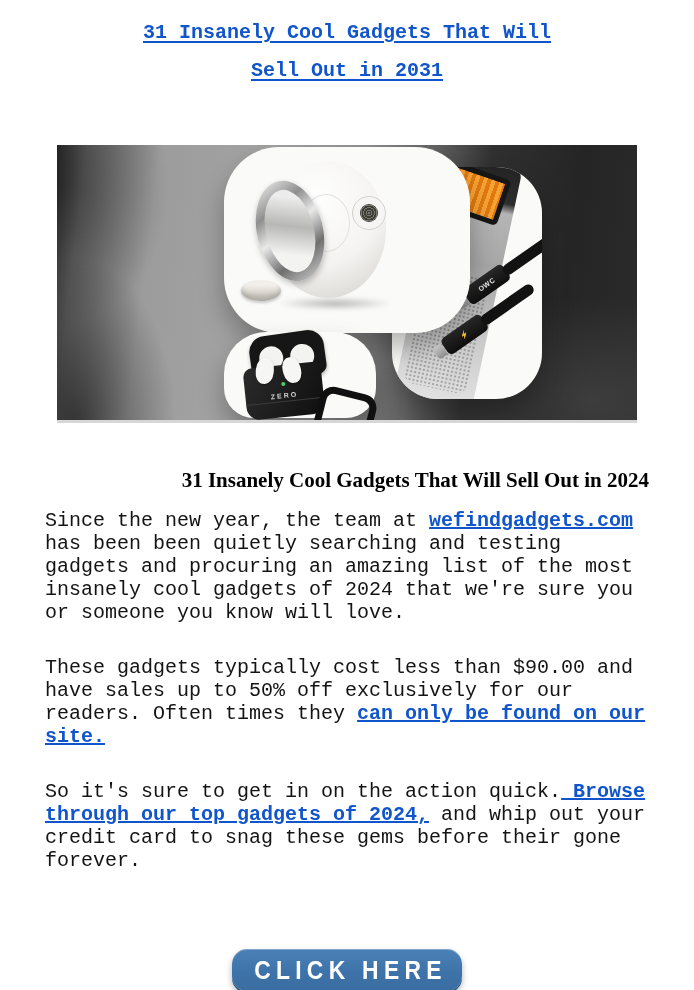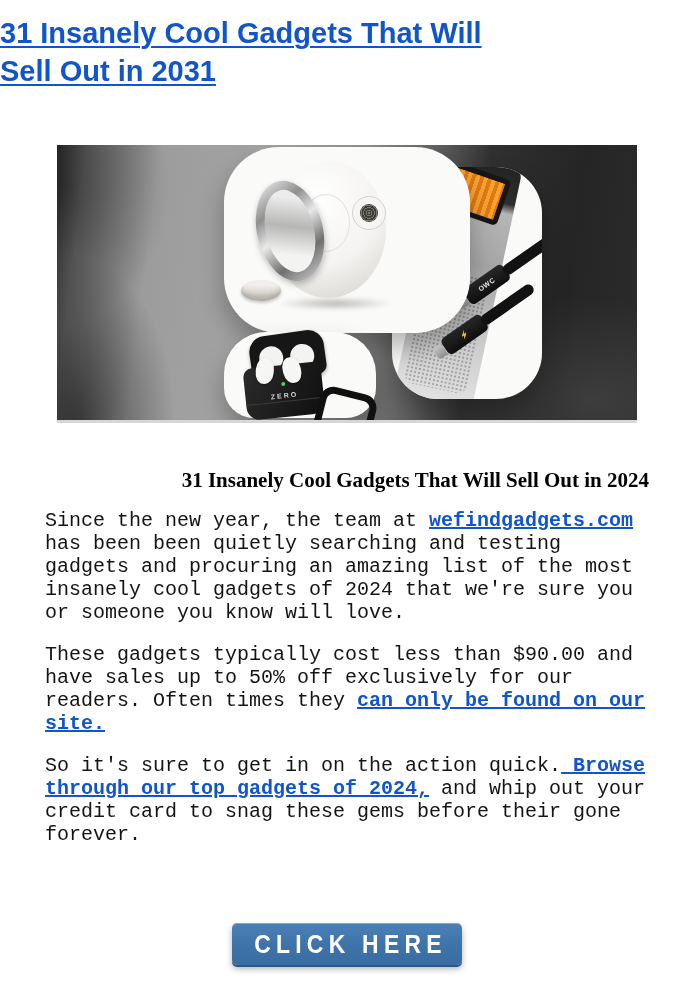--- a/index.html
+++ b/index.html
@@ -1,21 +1,21 @@
 <!DOCTYPE html>
 <html><head>
 <meta charset="utf-8">
 <style>
   html,body{margin:0;padding:0;background:#ffffff;}
   .page{position:relative;width:694px;height:990px;margin:0 auto;background:#fff;overflow:hidden;
         font-family:"Liberation Sans",sans-serif;}
 
   
-  .top-title{margin:14px 0 0;text-align:left;font-family:Liberation Sans, sans-serif;
-             font-size:29px;line-height:38px;font-weight:bold;}
+  .top-title{margin:14px 0 0;text-align:center;font-family:Liberation Mono, monospace;
+             font-size:20px;line-height:38px;font-weight:bold;}
   .top-title a{color:#1155cc;text-decoration:none;cursor:pointer;}
   .top-title a span{display:block;text-decoration:underline;text-decoration-thickness:2px;text-underline-offset:3px;}
 
   
   .hero{position:relative;width:580px;height:278px;margin:55px auto 0;overflow:hidden;cursor:pointer;
         background:
           radial-gradient(140px 240px at 20px 280px, rgba(0,0,0,.55), transparent 70%),
           radial-gradient(220px 150px at 92% 92%, rgba(110,110,110,.30), transparent 70%),
           radial-gradient(160px 200px at 0% 15%, rgba(0,0,0,.35), transparent 70%),
           linear-gradient(97deg,#303030 0%,#646464 5%,#9c9c9c 17%,#a3a3a3 34%,#929292 50%,#616161 62%,#303030 71%,#252525 86%,#2b2b2b 100%);}
@@ -74,27 +74,27 @@
   .zero{position:absolute;left:0;top:27px;width:100%;text-align:center;color:#d2d2d2;font-size:7px;
         font-weight:bold;letter-spacing:2px;font-family:"Liberation Sans",sans-serif;
         border-bottom:1px solid #3c3c3c;padding-bottom:2px;}
   .carabiner{position:absolute;left:92px;top:58px;width:44px;height:38px;border:7px solid #101010;
              border-radius:14px;transform:rotate(14deg);background:transparent;}
 
   
   .section-heading{margin:45px auto 0;width:604px;text-align:right;font-family:"Liberation Serif",serif;
                    font-size:21px;line-height:24px;font-weight:bold;color:#000;}
   .content{width:604px;margin:0 auto;}
-  .content p{margin:19px 0;font-family:"Liberation Mono",monospace;font-size:20px;line-height:23px;color:#141414;}
+  .content p{margin:32px 0;font-family:"Liberation Mono",monospace;font-size:20px;line-height:23px;color:#141414;}
   .content p:first-of-type{margin-top:17px;}
   .inline-link{color:#1155cc;font-weight:bold;text-decoration:underline;cursor:pointer;}
 
   
   .cta-row{margin-top:77px;display:flex;justify-content:center;}
-  .click-btn{width:230px;height:42px;border-radius:5px;display:flex;align-items:center;justify-content:center;
+  .click-btn{width:230px;height:42px;border-radius:15px;display:flex;align-items:center;justify-content:center;
              background:linear-gradient(180deg,#4b81b7 0%,#3e73a9 55%,#3a6da1 100%);
              box-shadow:inset 0 1px 0 rgba(255,255,255,.3), 0 2px 0 #2b5783, 0 4px 6px rgba(0,0,0,.30);
              text-decoration:none;cursor:pointer;}
   .click-btn span{display:inline-block;color:#ffffff;font-weight:bold;font-size:26px;letter-spacing:6px;
              margin-right:-6px;transform:scaleX(.88);font-family:"Liberation Sans",sans-serif;}
 </style>
 </head>
 <body>
 
 <div class="page">

